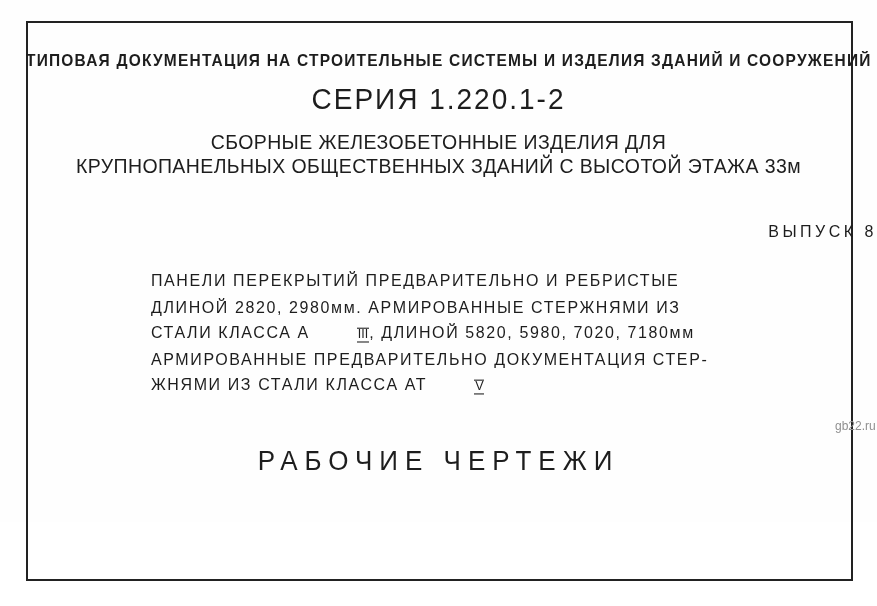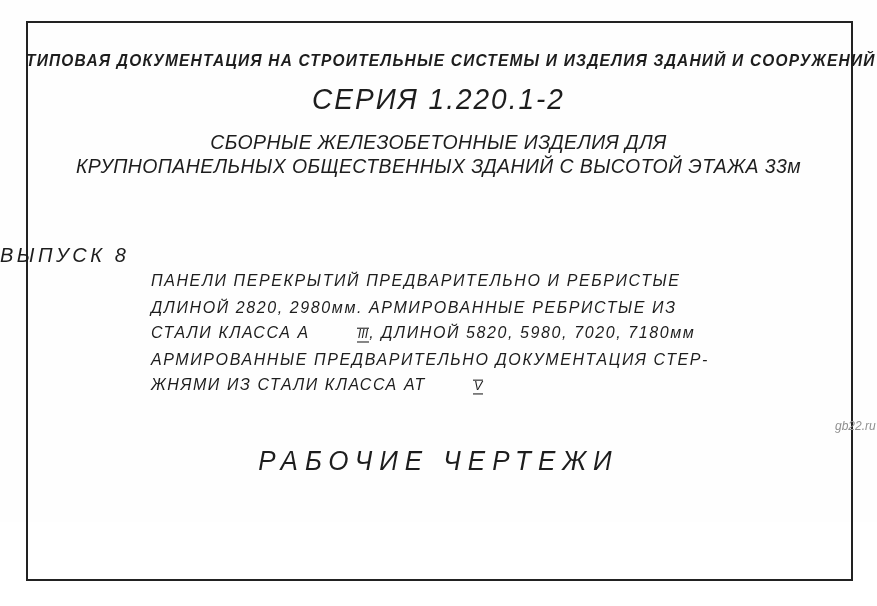--- a/index.html
+++ b/index.html
@@ -11,21 +11,20 @@
     overflow: hidden;
     font-family: "Liberation Sans", sans-serif;
   }
 
   .page {
     position: relative;
     width: 877px;
     height: 522px;
     background: #fefefe;
     color: #1d1d1d;
-    font-style: italic;
   }
 
   
   .border-frame {
     position: absolute;
     left: 26px;
     top: 21px;
     width: 827px;
     height: 560px;
     border: 2px solid #222222;
@@ -66,25 +65,25 @@
     width: 877px;
     text-align: center;
     font-size: 19.5px;
     font-weight: 500;
     line-height: 23px;
     letter-spacing: 0.4px;
     transform: scaleY(1.08);
   }
 
   .issue-line {
-    top: 244px;
+    top: 223px;
     left: 0;
     width: 877px;
-    text-align: left;
-    font-size: 20px;
+    text-align: right;
+    font-size: 16px;
     font-weight: 500;
     letter-spacing: 3.5px;
   }
 
   .description-block {
     top: 272px;
     left: 151px;
     font-size: 16px;
     font-weight: 500;
     line-height: 24.5px;
@@ -140,21 +139,21 @@
 
   <div class="txt subtitle-block">
     <div>СБОРНЫЕ ЖЕЛЕЗОБЕТОННЫЕ ИЗДЕЛИЯ ДЛЯ</div>
     <div>КРУПНОПАНЕЛЬНЫХ ОБЩЕСТВЕННЫХ ЗДАНИЙ С ВЫСОТОЙ ЭТАЖА 33м</div>
   </div>
 
   <div class="txt issue-line">ВЫПУСК 8</div>
 
   <div class="txt description-block">
     <div>ПАНЕЛИ ПЕРЕКРЫТИЙ ПРЕДВАРИТЕЛЬНО И РЕБРИСТЫЕ</div>
-    <div>ДЛИНОЙ 2820, 2980мм. АРМИРОВАННЫЕ РЕБРИСТЫЕ ИЗ</div>
+    <div>ДЛИНОЙ 2820, 2980мм. АРМИРОВАННЫЕ СТЕРЖНЯМИ ИЗ</div>
     <div><span>СТАЛИ КЛАССА А</span><span class="roman-numeral">III</span><span>, ДЛИНОЙ 5820, 5980, 7020, 7180мм</span></div>
     <div>АРМИРОВАННЫЕ ПРЕДВАРИТЕЛЬНО ДОКУМЕНТАЦИЯ СТЕР-</div>
     <div><span>ЖНЯМИ ИЗ СТАЛИ КЛАССА АТ</span><span class="roman-numeral">V</span></div>
   </div>
 
   <div class="txt worktitle-line">РАБОЧИЕ ЧЕРТЕЖИ</div>
 
   <div class="watermark">gb22.ru</div>
 
 </div>

